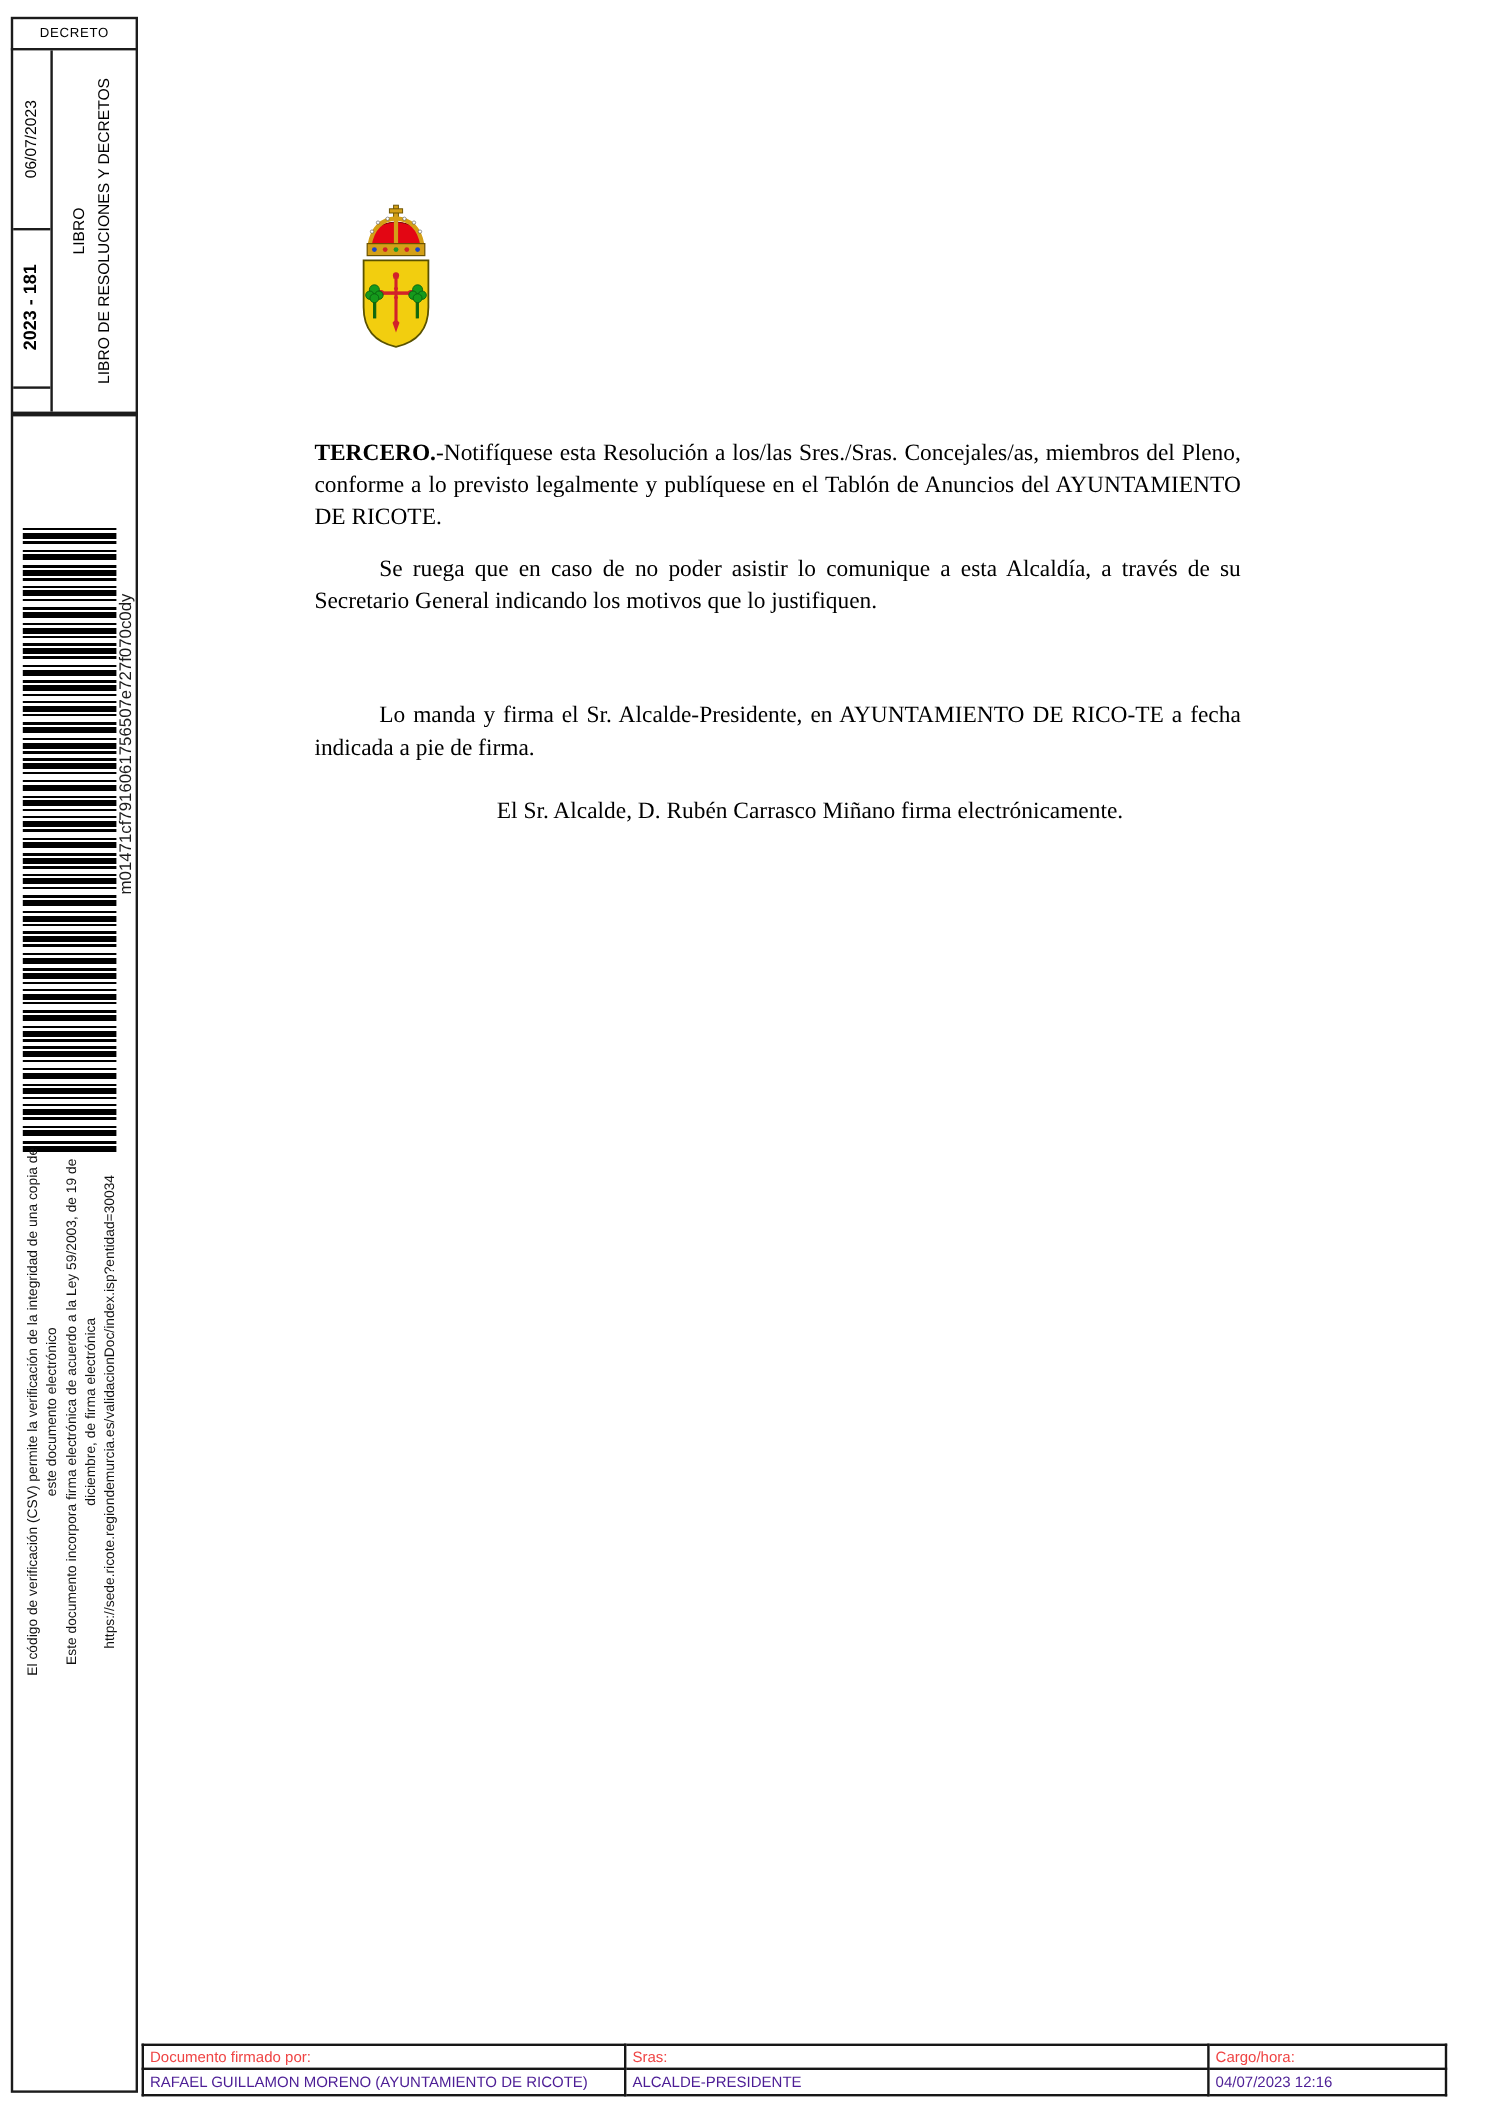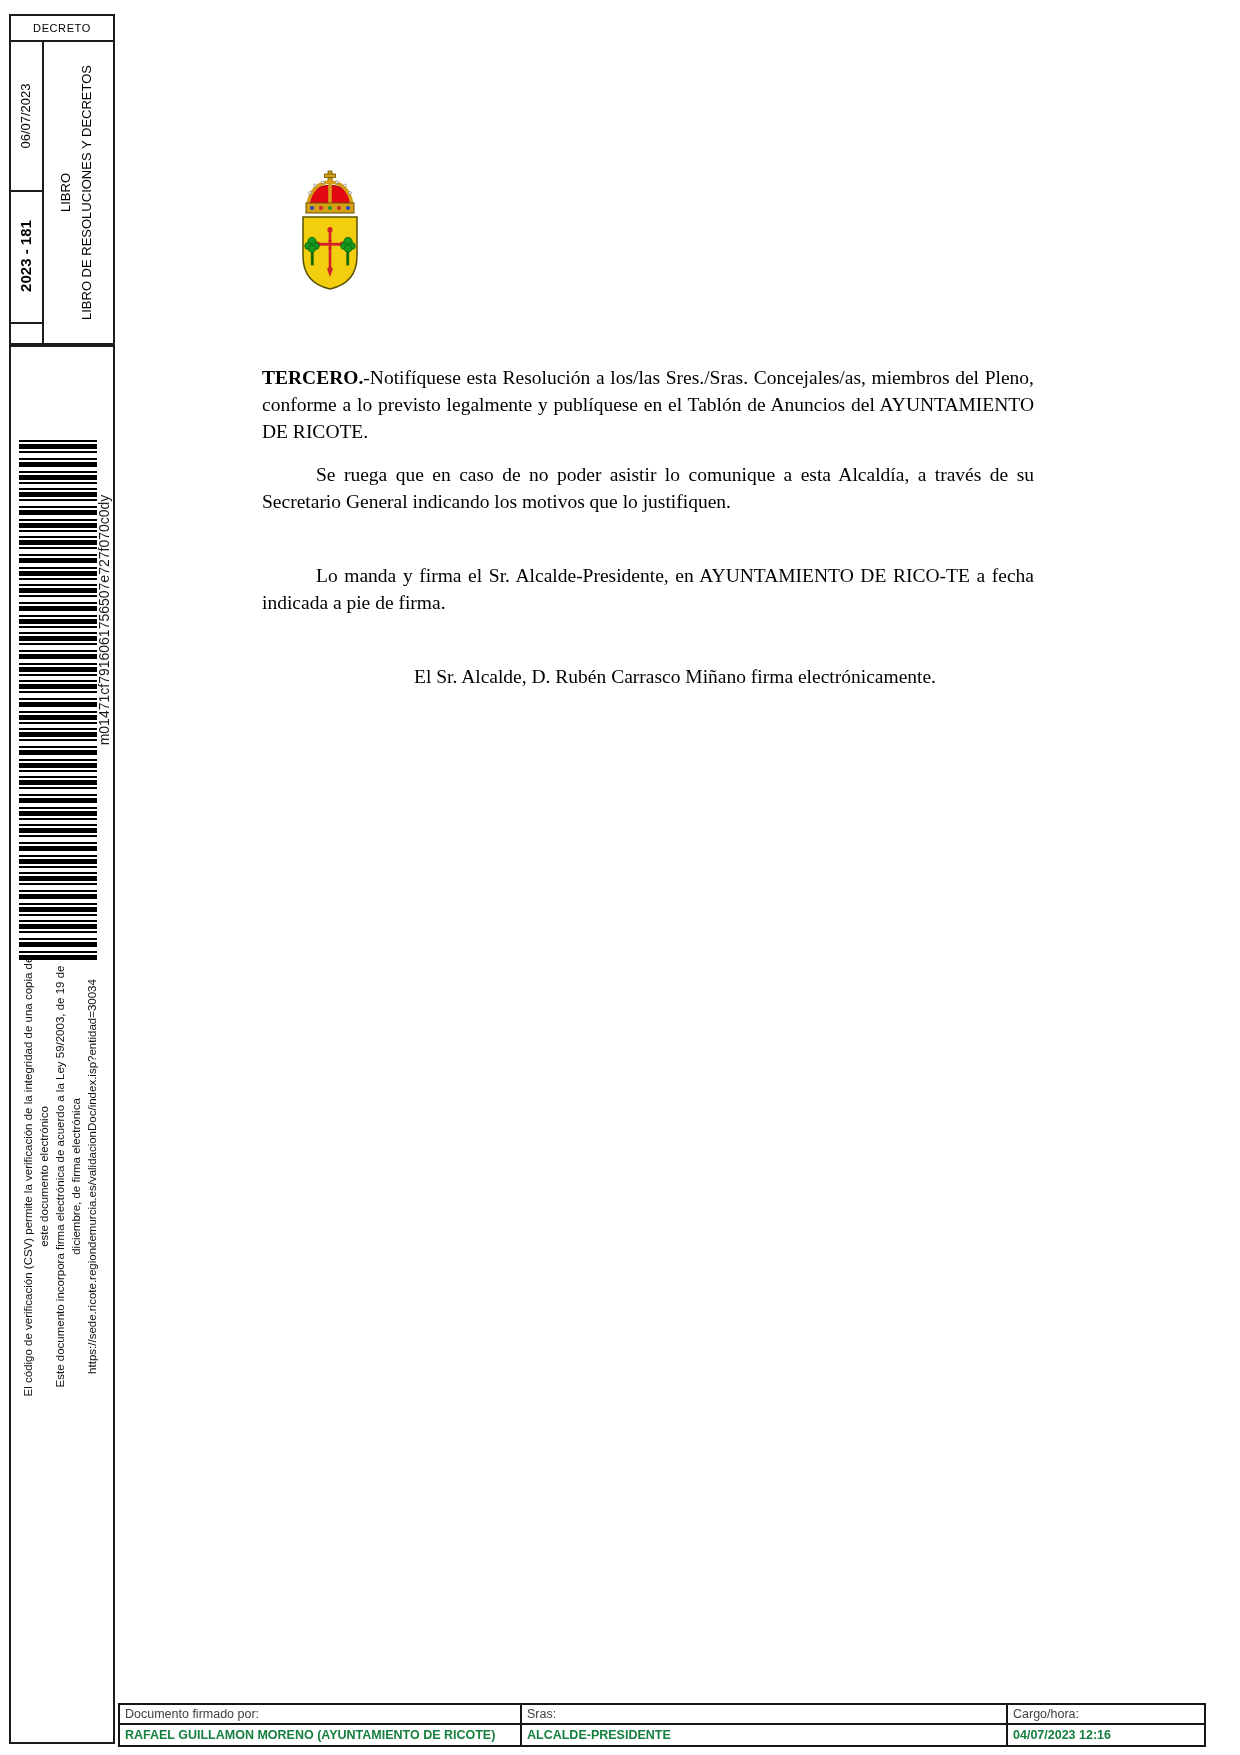--- a/index.html
+++ b/index.html
@@ -36,30 +36,30 @@
   #code-rot{left:84px;top:413px;width:280px;height:18px;font-size:14px;text-align:center;line-height:18px;color:#1a1a1a;}
   #legal-rot{left:9px;top:1123px;width:587px;height:82px;font-size:11.5px;line-height:16px;text-align:center;white-space:normal;color:#111;}
   #legal-rot span{display:block;}
 
   
   #escudo{position:absolute;left:296px;top:170px;width:68px;height:122px;}
   .para{position:absolute;left:262px;width:772px;margin:0;font-family:"Liberation Serif",serif;
         font-size:19.5px;line-height:27px;text-align:justify;color:#000;}
   #p1{top:364px;}
   #p2{top:461px;text-indent:54px;}
-  #p3{top:562px;text-indent:54px;}
+  #p3{top:583px;text-indent:54px;}
   #p4{top:663px;text-indent:54px;text-align:center;}
   .para b{font-weight:bold;}
 
   
   #footer{position:absolute;left:118px;top:1703px;width:1086px;}
   #footer table{border-collapse:collapse;width:100%;table-layout:fixed;}
   #footer td{border:2px solid #161616;font-size:12.5px;padding:1px 5px;white-space:nowrap;overflow:hidden;}
-  #footer .lbl{color:#404040;height:16px;}
-  #footer .val{color:#15803d;height:18px;font-weight:bold;}
+  #footer .lbl{color:#ef4444;height:16px;}
+  #footer .val{color:#4c1d95;height:18px;}
 </style>
 </head>
 <body>
 
 <div>
 
   <aside>
 
     <div class="sbox" id="box-decreto">
       <span class="lab">DECRETO</span>

